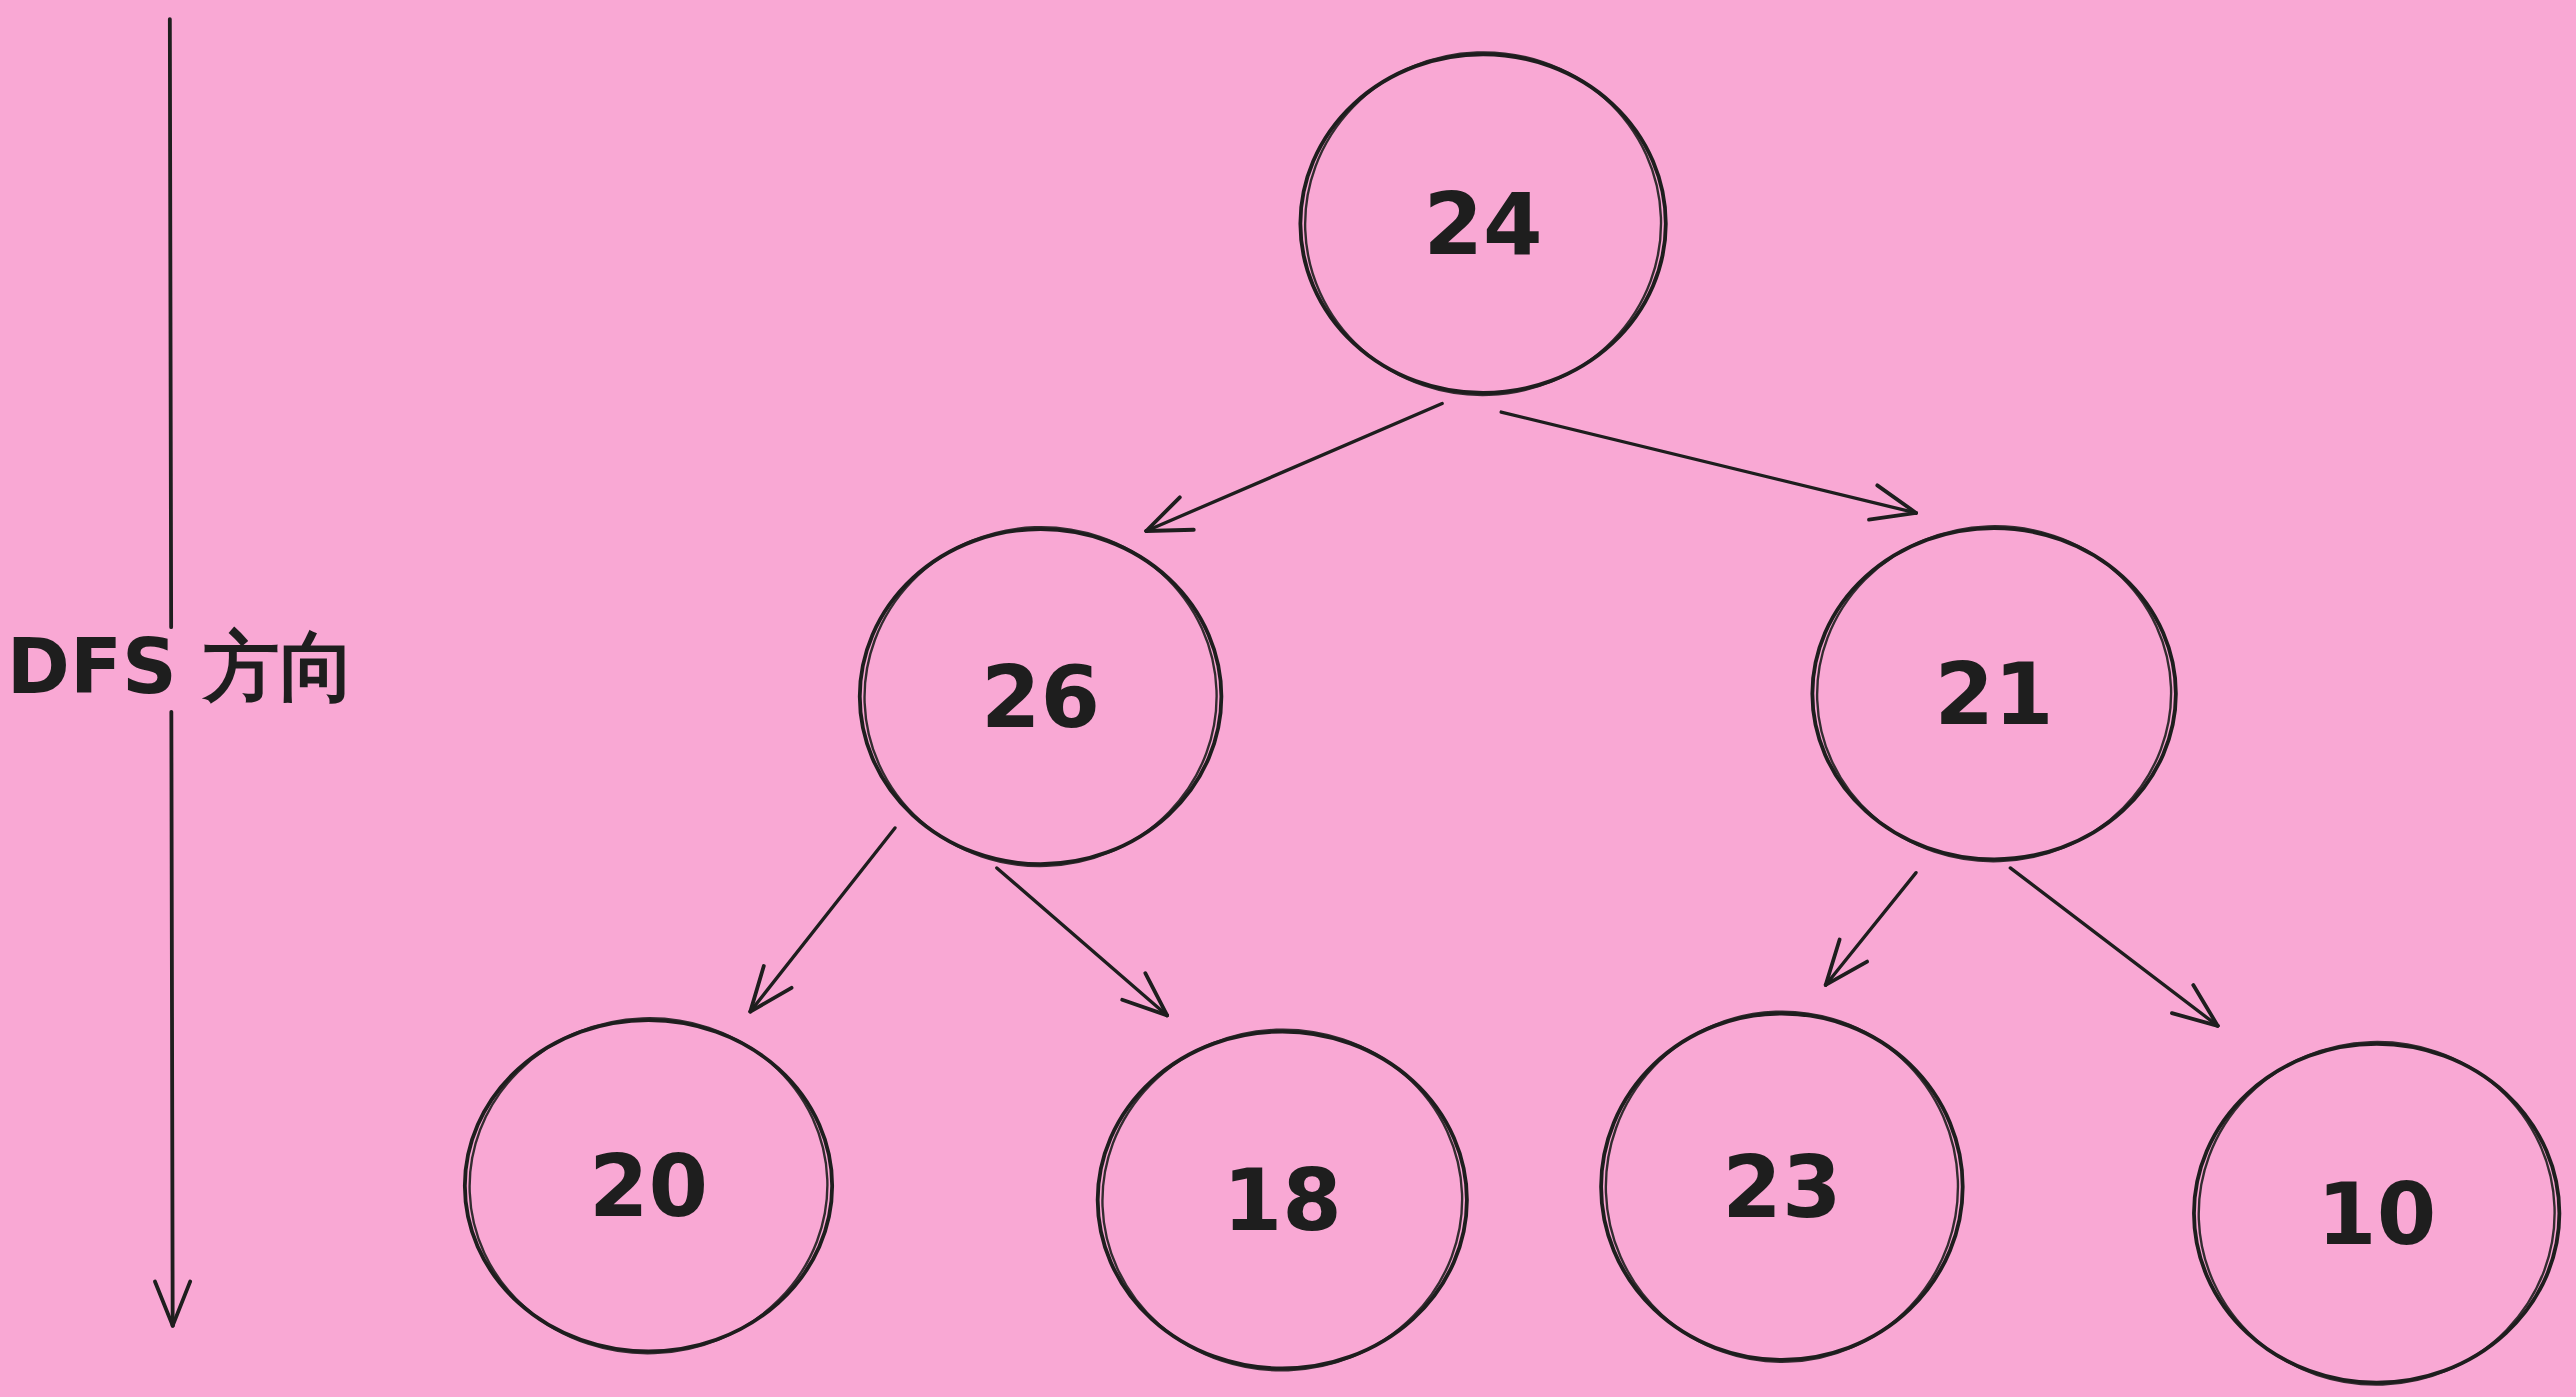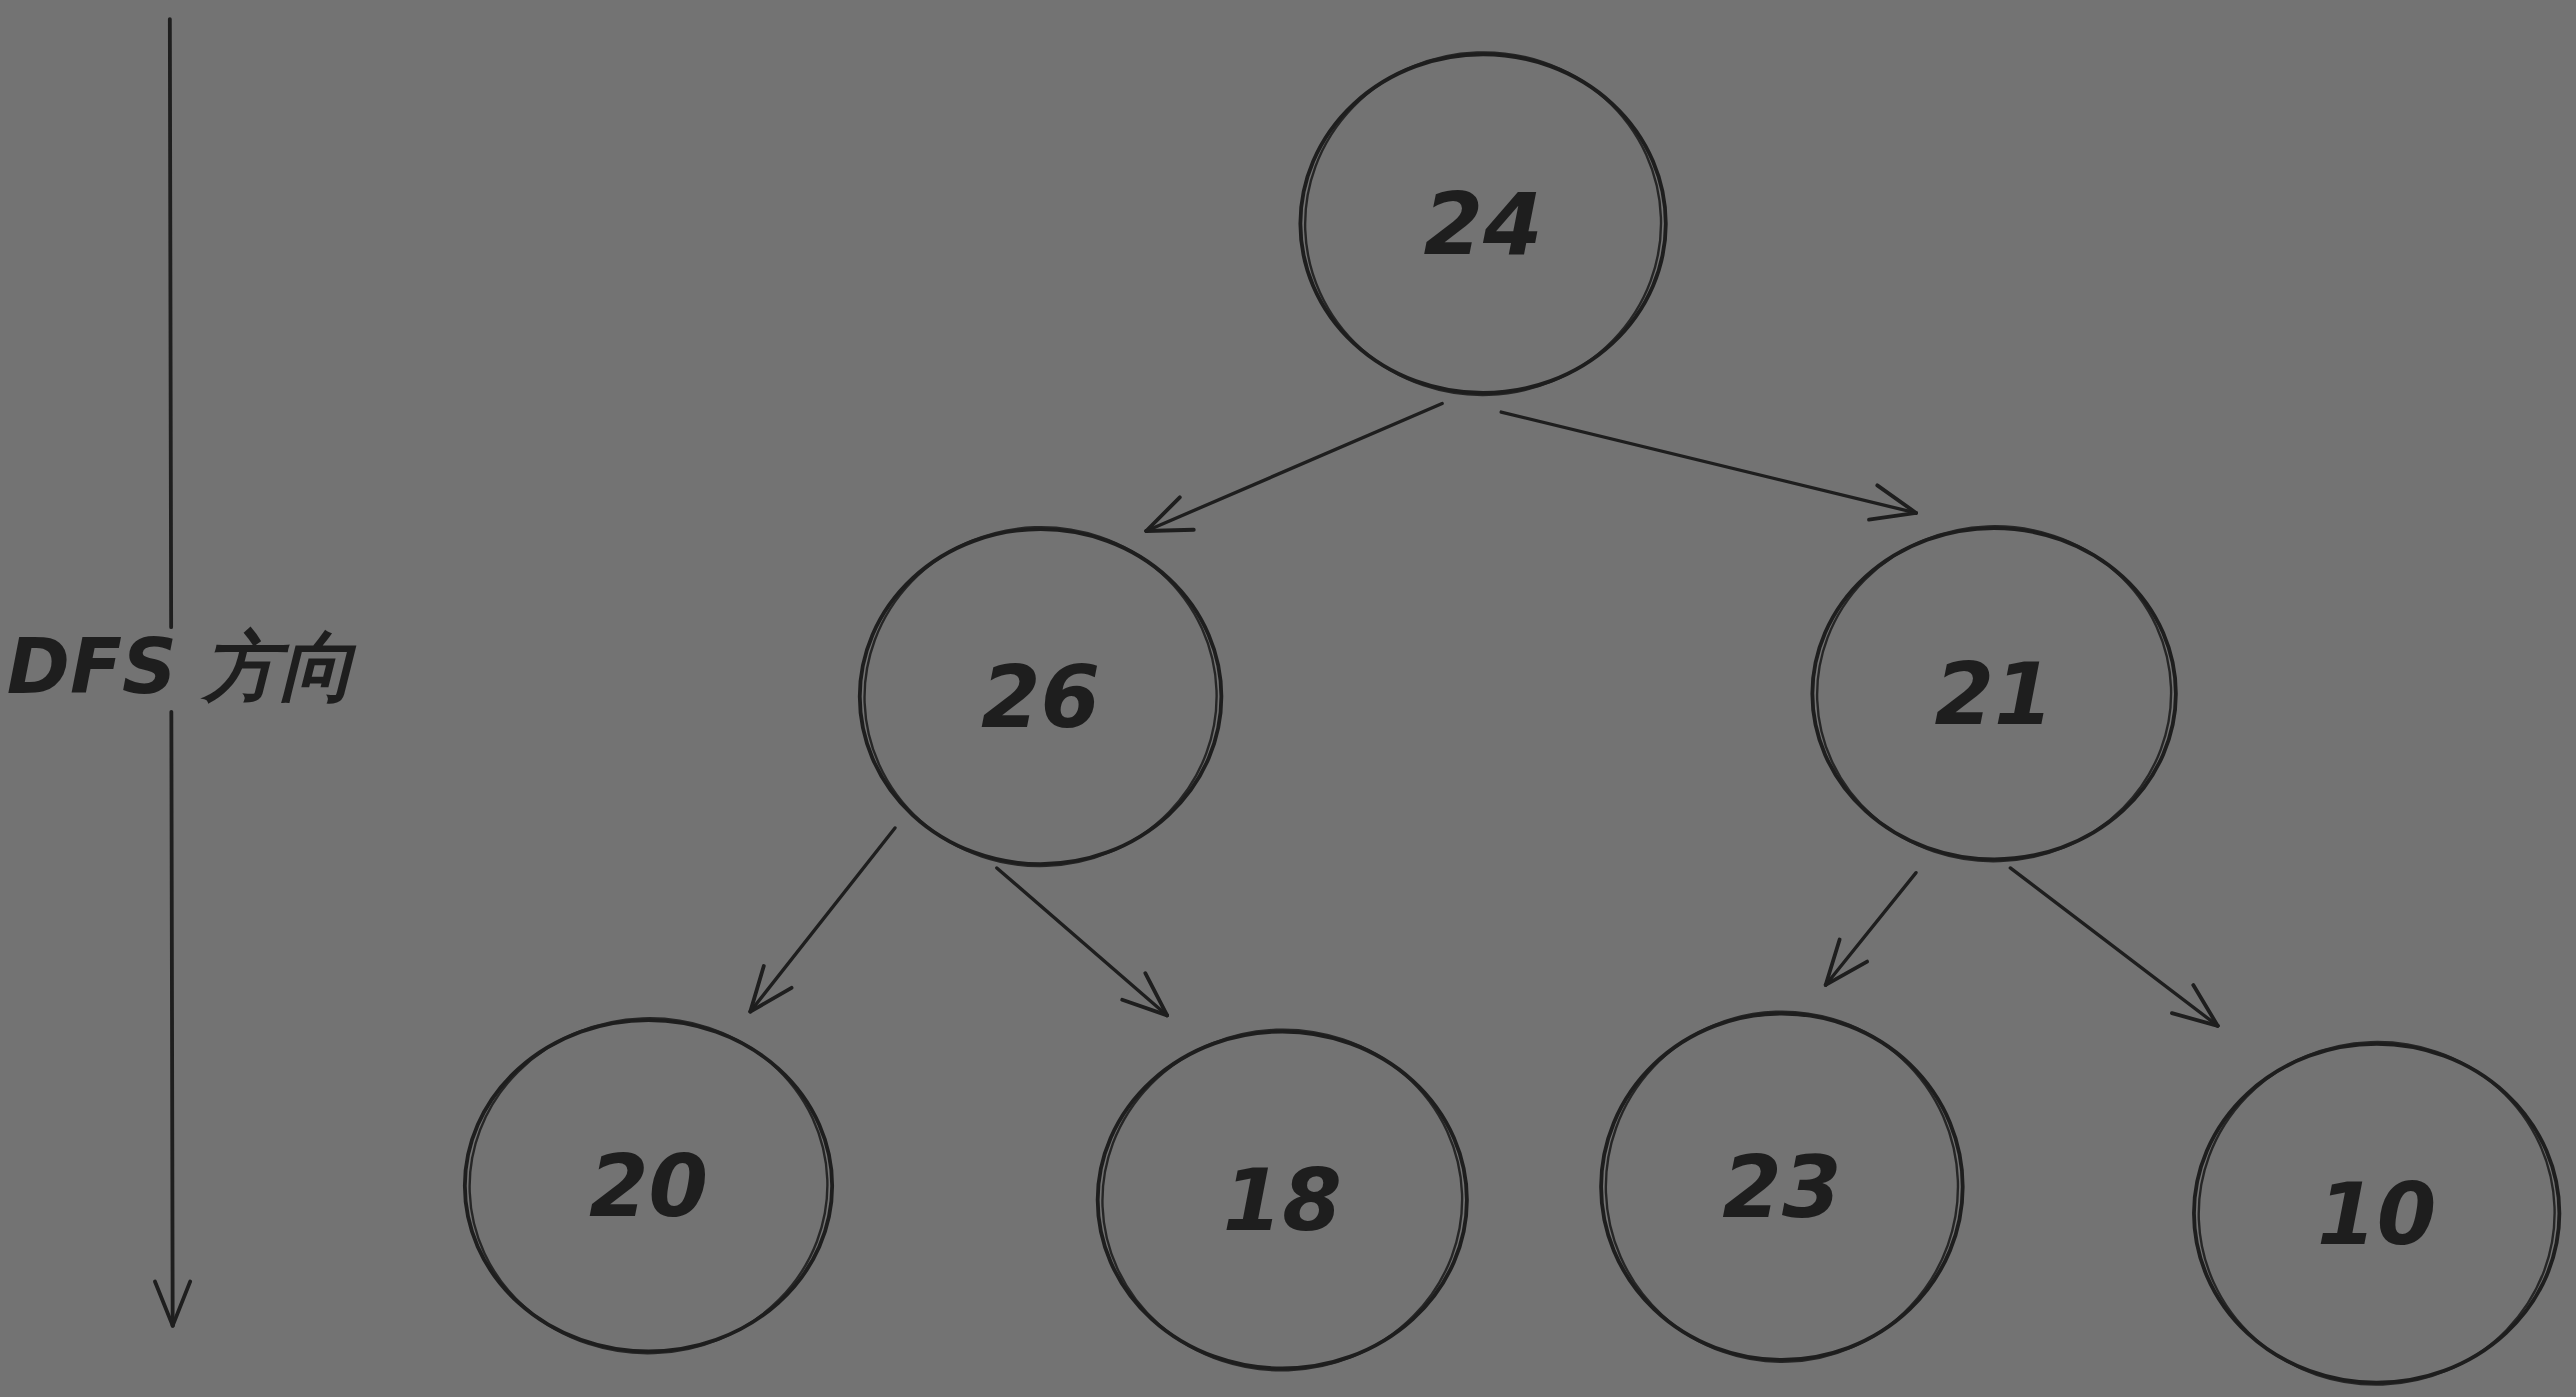--- a/index.html
+++ b/index.html
@@ -7,22 +7,21 @@
     padding: 0;
     height: 100%;
     background: #ffffff;
   }
   .stage {
     width: 100%;
     height: 100vh;
     display: flex;
     align-items: center;
     justify-content: center;
-    background: #737373;
-    font-style: italic;
+    background: #f9a8d4;
   }
   svg {
     display: block;
     width: 100%;
     height: 100%;
   }
   .stroke {
     fill: none;
     stroke-linecap: round;
     stroke-linejoin: round;

